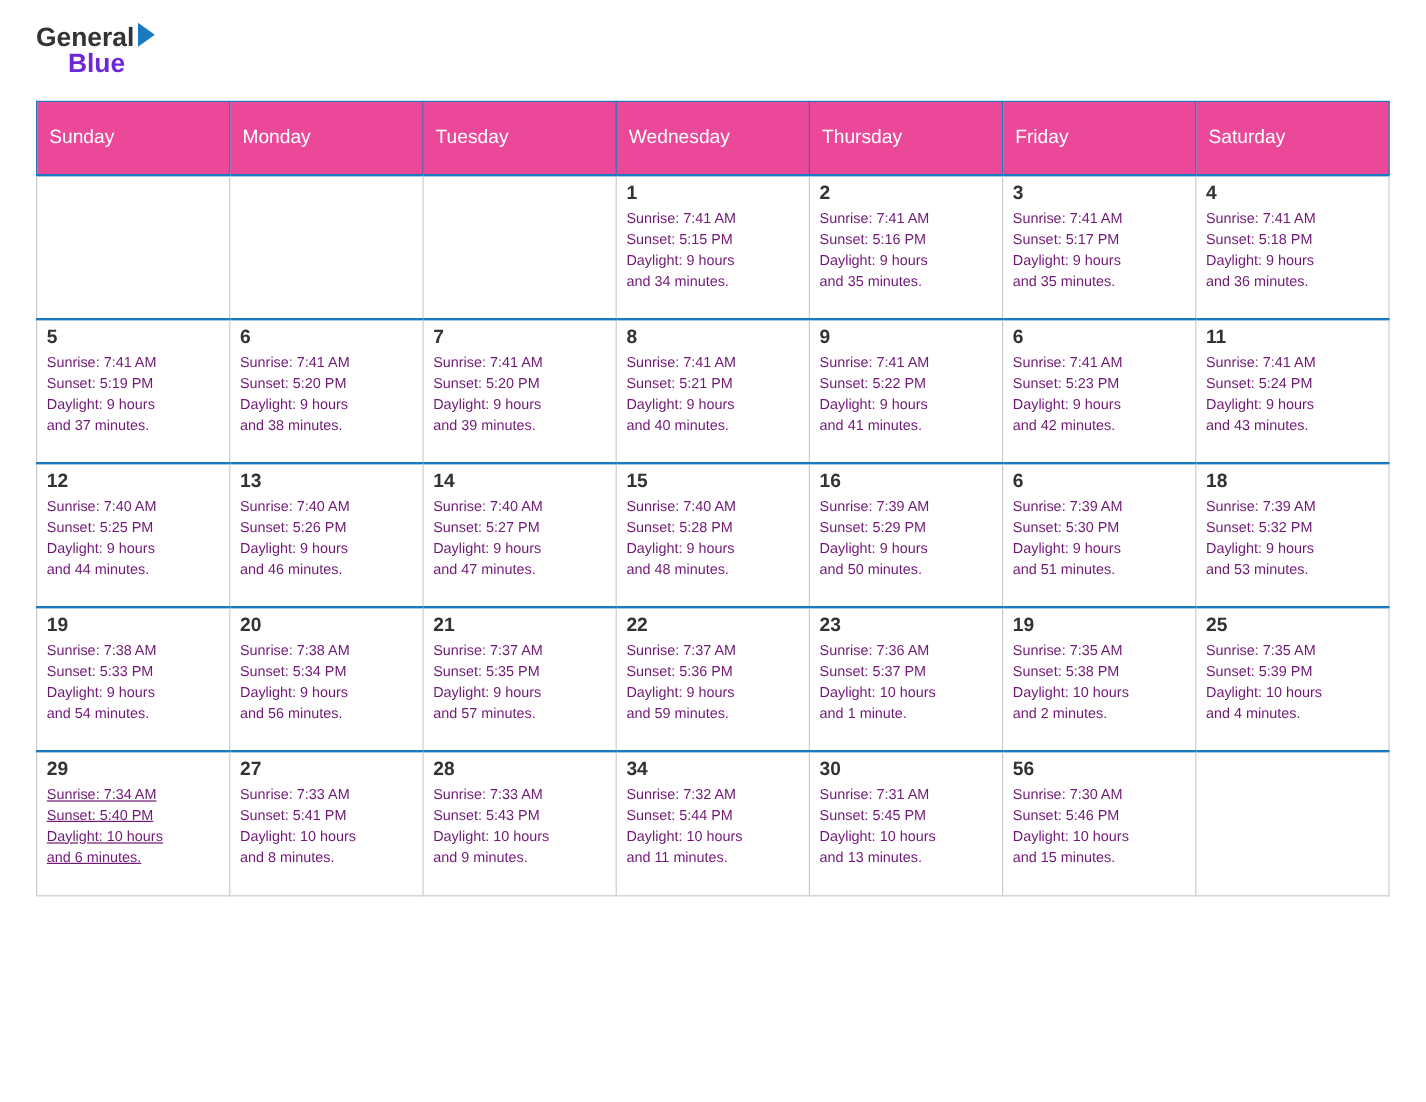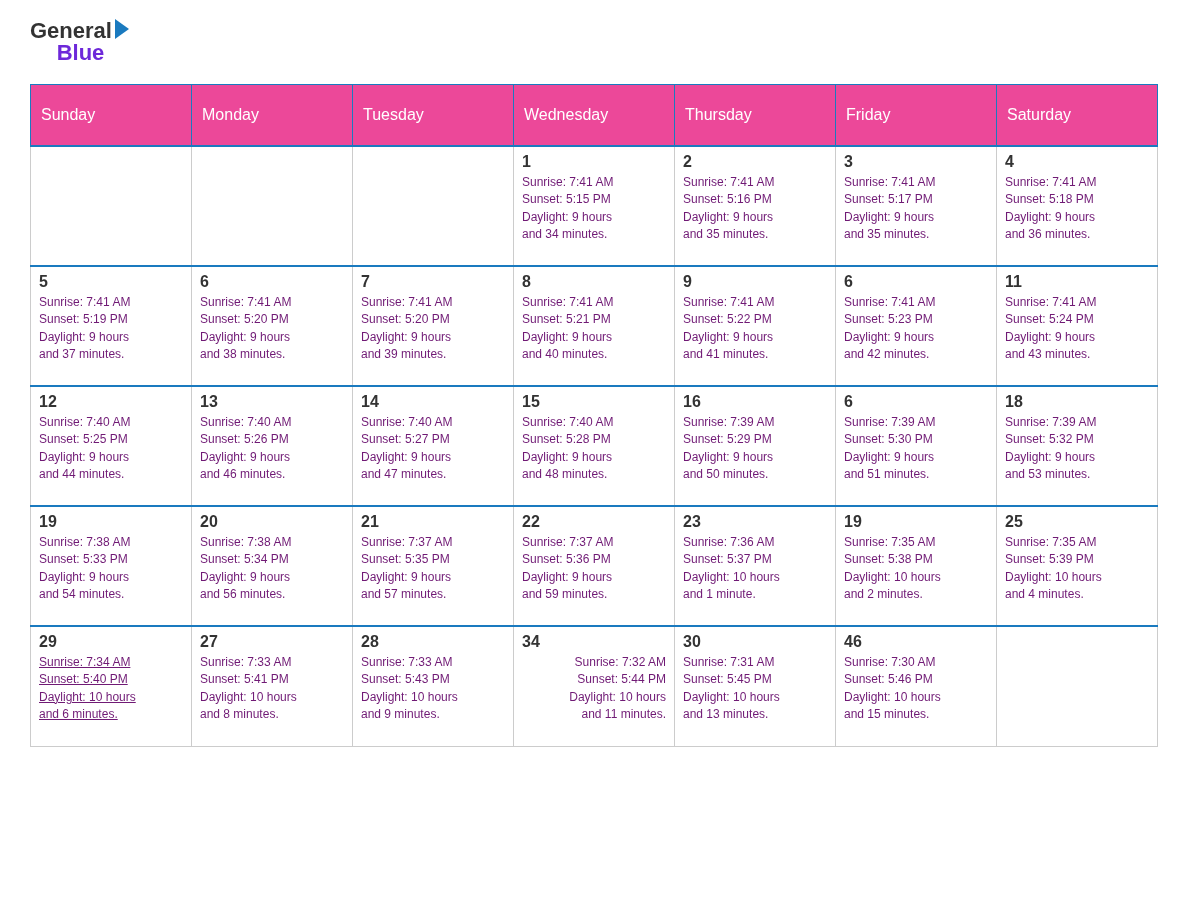--- a/index.html
+++ b/index.html
@@ -333,34 +333,34 @@
         </td>
         <td>
           <span class="day-num">28</span>
           <div class="day-info" style="white-space: pre-line;">Sunrise: 7:33 AM
 Sunset: 5:43 PM
 Daylight: 10 hours
 and 9 minutes.</div>
         </td>
         <td>
           <span class="day-num">34</span>
-          <div class="day-info" style="white-space: pre-line; text-align: right;">Sunrise: 7:32 AM
+          <div class="day-info" style="white-space: pre-line;">Sunrise: 7:32 AM
 Sunset: 5:44 PM
 Daylight: 10 hours
 and 11 minutes.</div>
         </td>
         <td>
           <span class="day-num">30</span>
           <div class="day-info" style="white-space: pre-line;">Sunrise: 7:31 AM
 Sunset: 5:45 PM
 Daylight: 10 hours
 and 13 minutes.</div>
         </td>
         <td>
-          <span class="day-num">46</span>
+          <span class="day-num">56</span>
           <div class="day-info" style="white-space: pre-line;">Sunrise: 7:30 AM
 Sunset: 5:46 PM
 Daylight: 10 hours
 and 15 minutes.</div>
         </td>
         <td class="empty-cell"></td>
       </tr>
     </tbody>
 </table>
 

